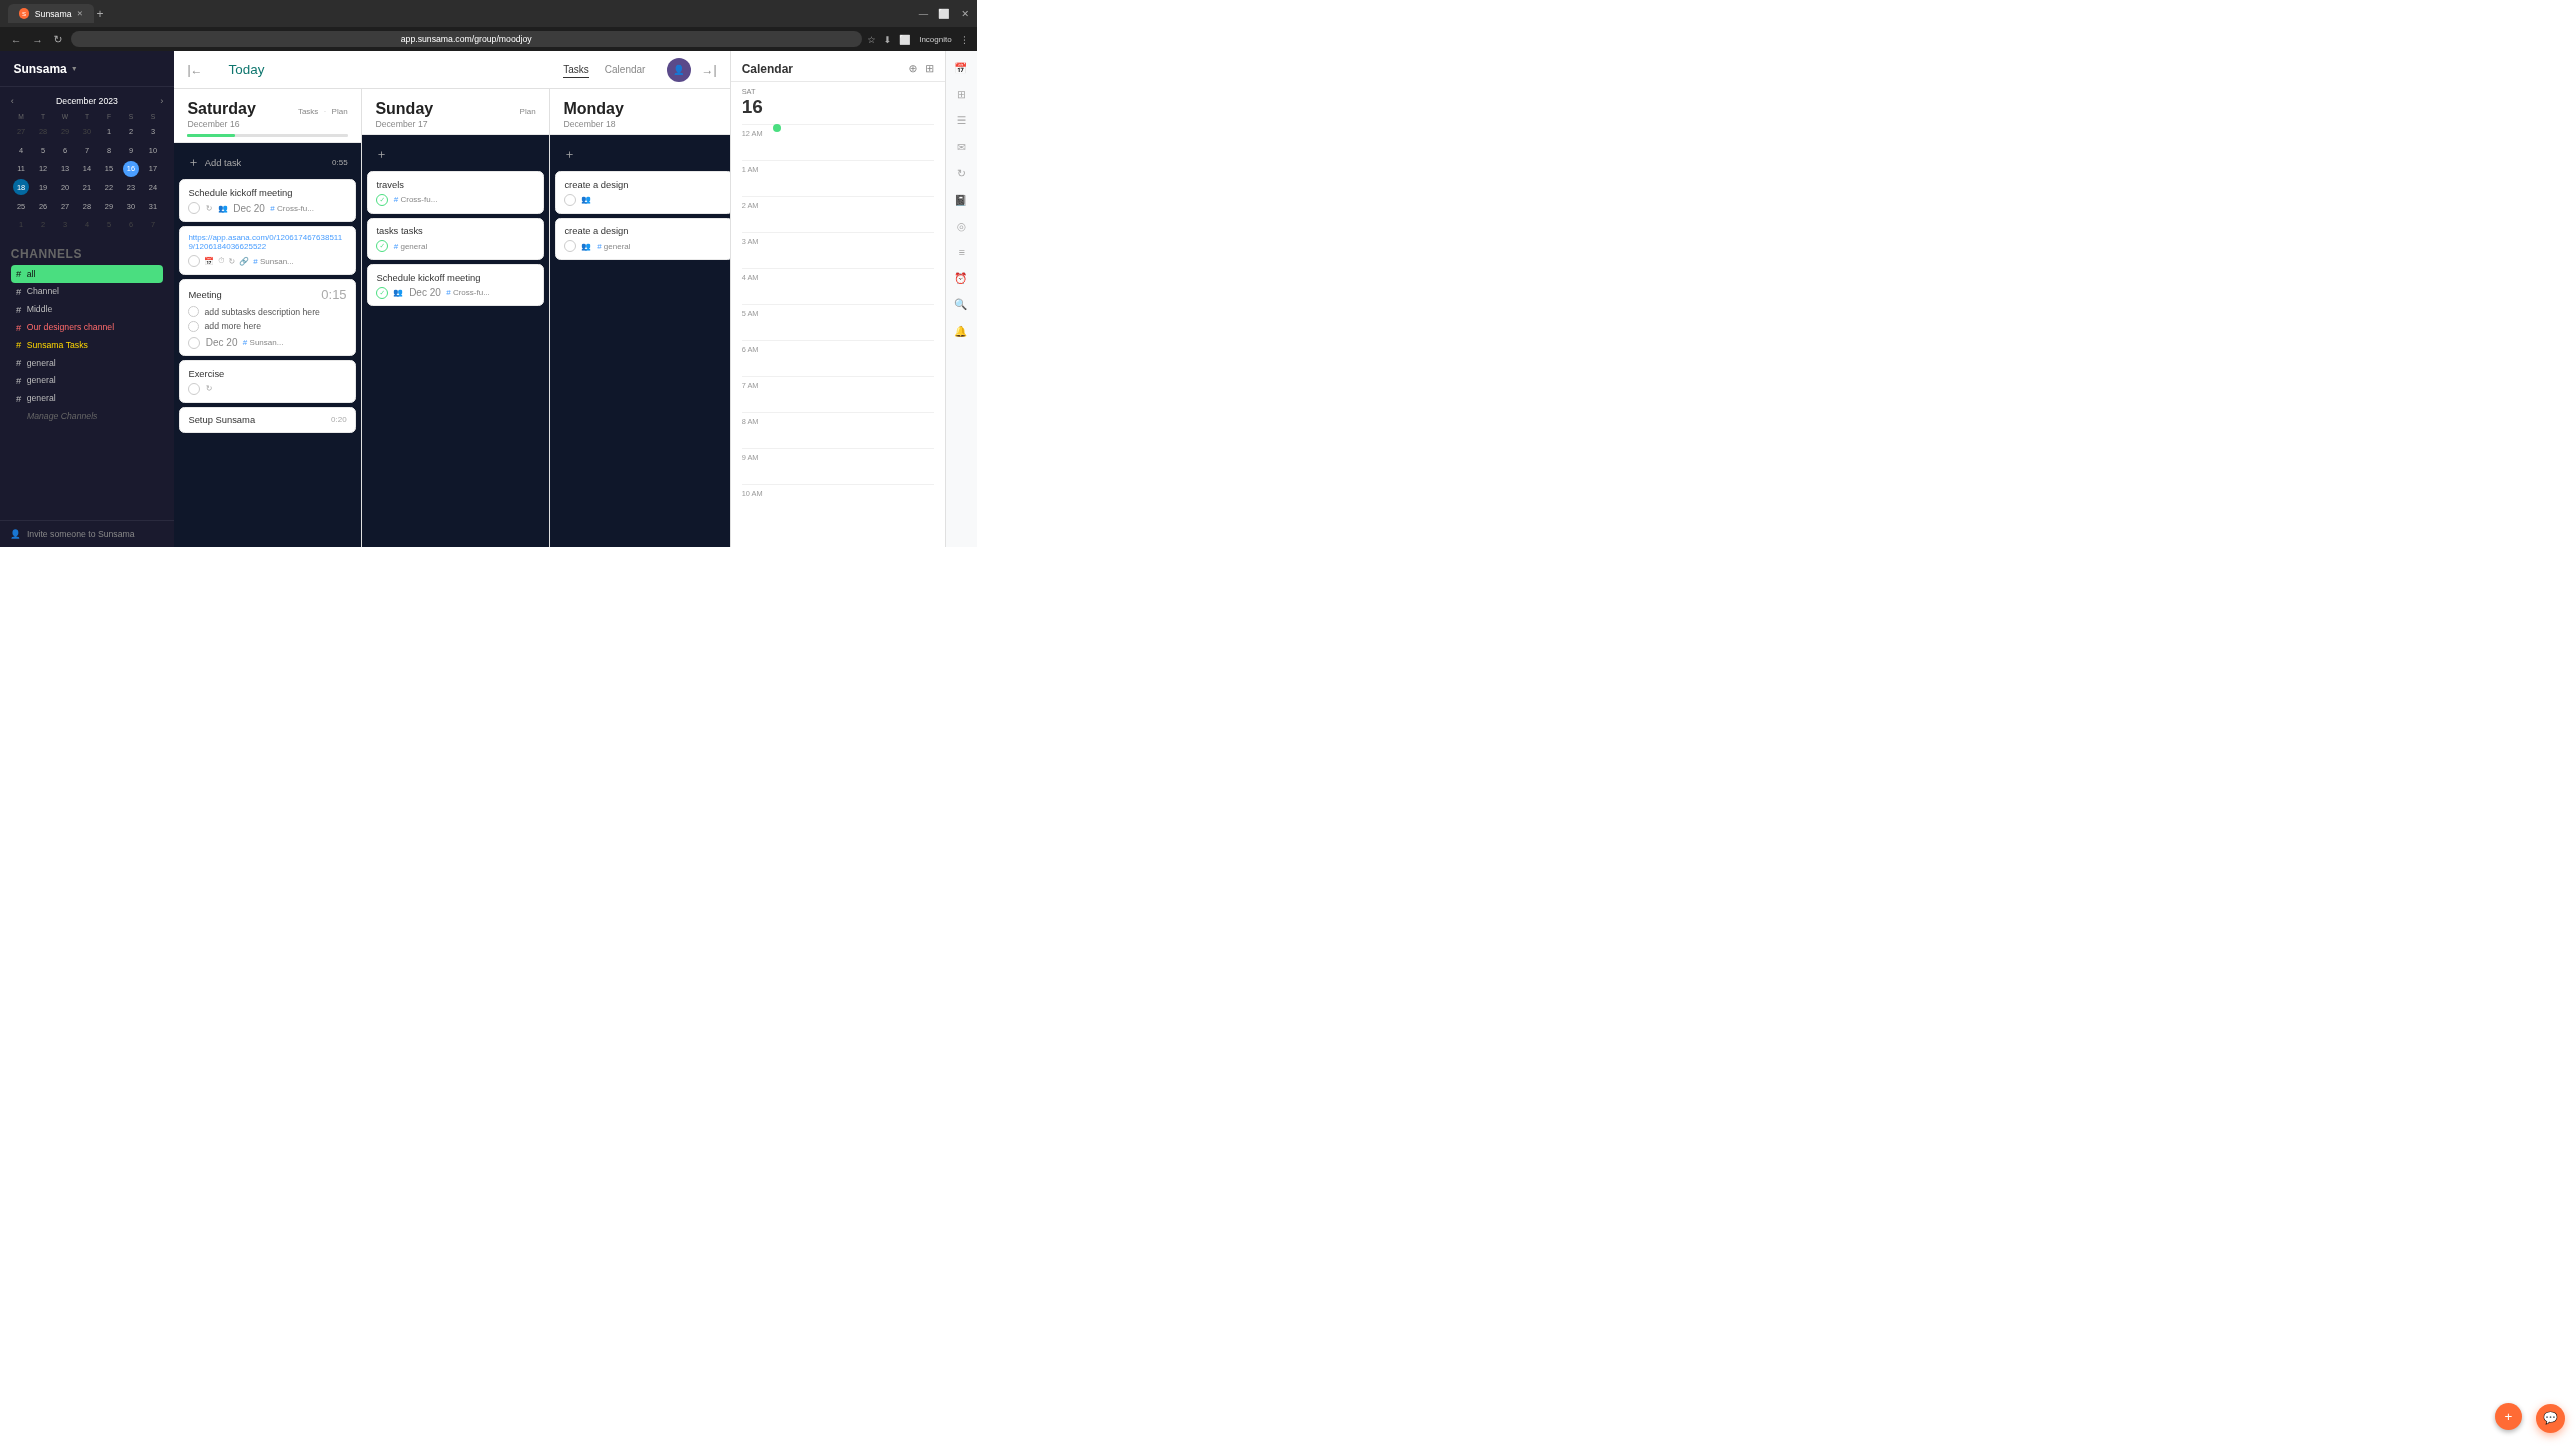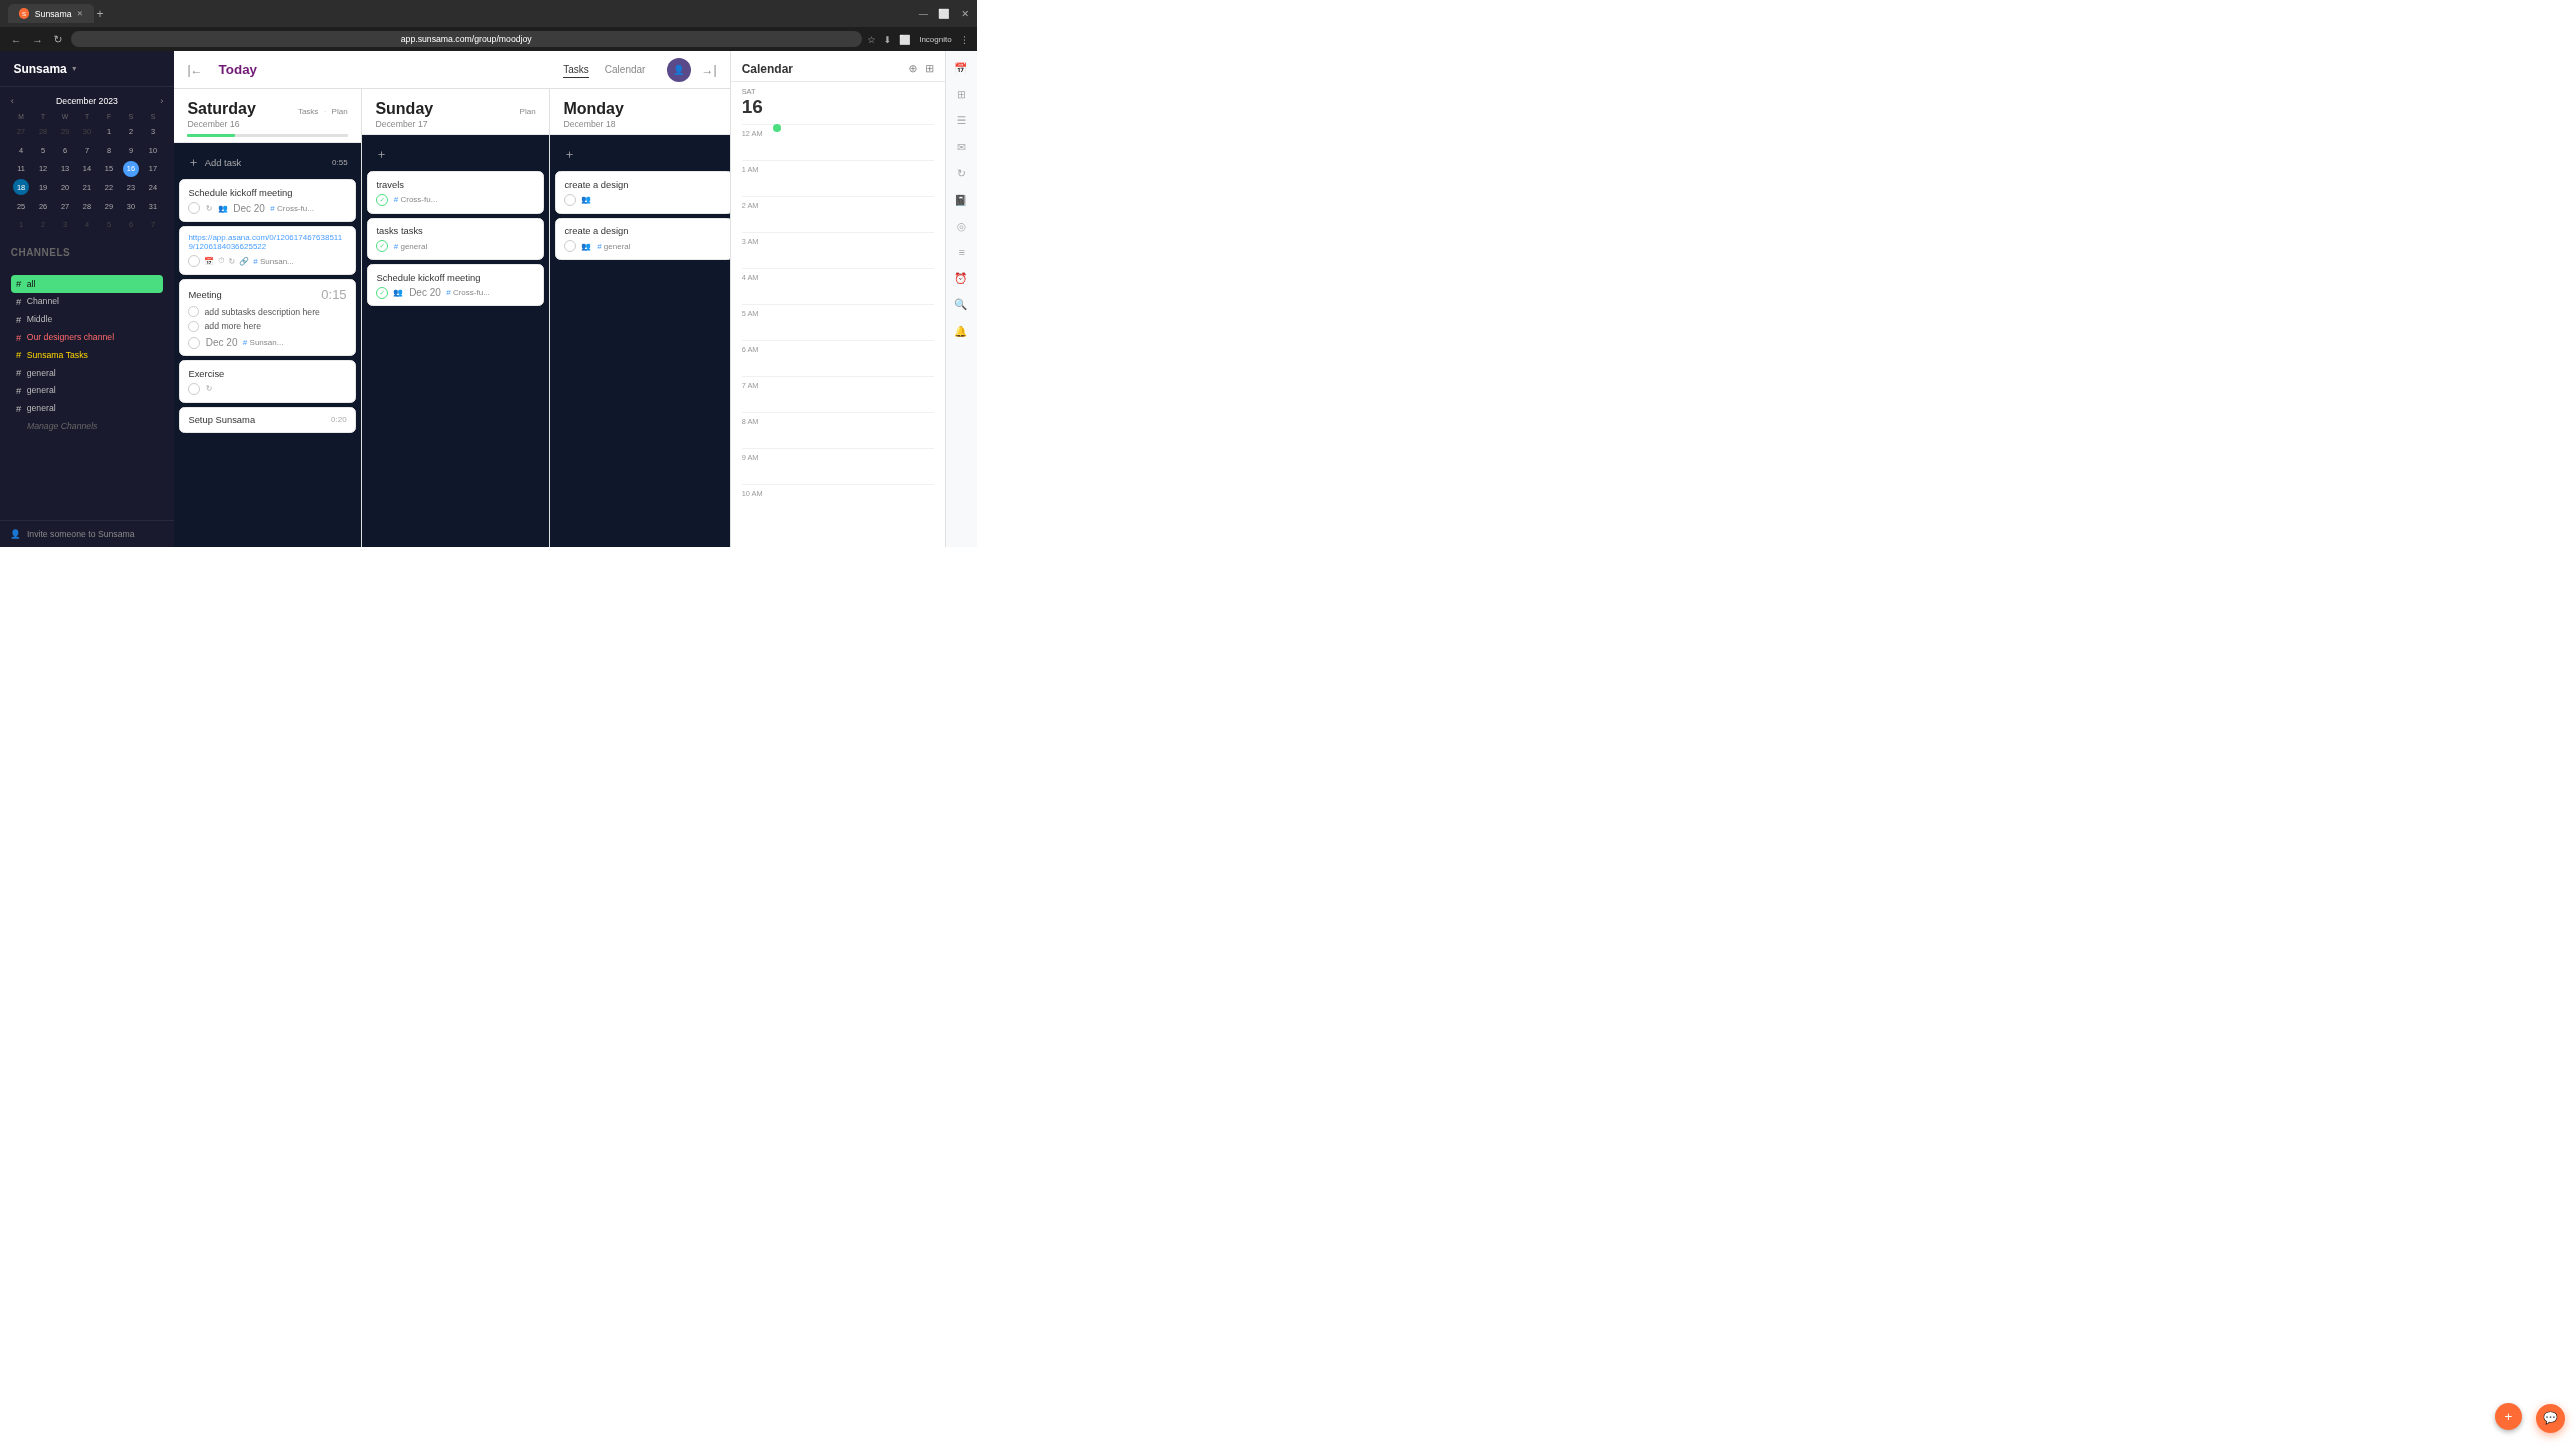--- a/index.html
+++ b/index.html
@@ -37,38 +37,38 @@
     .cal-nav { color: #888; cursor: pointer; font-size: 9.4px; background: none; border: none; }
     .cal-grid { display: grid; grid-template-columns: repeat(7, 1fr); gap: 1.3px; }
     .cal-day-header { text-align: center; color: #666; font-size: 6.7px; padding: 1.3px; }
     .cal-day { text-align: center; color: #aaa; font-size: 7.4px; padding: 2px 1.3px; border-radius: 50%; cursor: pointer; width: 16px; height: 16px; display: flex; align-items: center; justify-content: center; margin: 0.7px auto; }
     .cal-day.other-month { color: #444; }
     .cal-day.today { background: #4a9eff; color: white; border-radius: 50%; }
     .cal-day.selected { background: #0369a1; color: white; border-radius: 50%; }
 
     
     .channels-section { padding: 5.4px 10.7px; flex: 1; overflow-y: auto; }
-    .channels-label { font-size: 10px; color: #666; font-weight: 600; letter-spacing: 0.05em; margin-bottom: 17px; }
+    .channels-label { font-size: 12px; color: #666; font-weight: 600; letter-spacing: 0.05em; margin-bottom: 4px; }
     .channel-item { display: flex; align-items: center; gap: 5.4px; padding: 3.4px 5.4px; border-radius: 4px; cursor: pointer; color: #bbb; font-size: 8.7px; }
     .channel-item.active { background: #4ade80; color: #111; }
     .channel-hash { font-size: 9.4px; color: inherit; }
     .channel-item.designers { color: #ff6b6b; }
     .channel-item.tasks { color: #ffd700; }
 
     
     .sidebar-footer { padding: 8px 10.7px; border-top: 0.7px solid #2a2a3e; }
     .invite-btn { display: flex; align-items: center; gap: 5.4px; color: #888; font-size: 8.7px; cursor: pointer; }
 
     
     .main { flex: 1; display: flex; flex-direction: column; background: #f8f9fa; overflow: hidden; }
 
     
     .main-header { background: #fff; border-bottom: 0.7px solid #e0e0e0; height: 38px; display: flex; align-items: center; padding: 0 13.4px; gap: 10.7px; }
     .collapse-btn { color: #888; font-size: 12px; cursor: pointer; }
-    .today-btn { font-size: 13.4px; font-weight: 700; color: #701a75; cursor: pointer; padding: 2.7px 5.4px; }
+    .today-btn { font-size: 13.4px; font-weight: 400; color: #0f766e; cursor: pointer; padding: 2.7px 5.4px; margin-left: 10px; }
     .main-tabs { display: flex; gap: 16px; margin-left: auto; }
     .main-tab { font-size: 10px; color: #888; cursor: pointer; padding: 2.7px 0; border-bottom: 1.3px solid transparent; }
     .main-tab.active { color: #333; border-bottom: 1.3px solid #333; }
     .user-avatar { width: 24px; height: 24px; border-radius: 50%; background: #5a4a8a; display: flex; align-items: center; justify-content: center; color: white; font-size: 9.4px; margin-left: 10.7px; }
     .collapse-right { color: #888; font-size: 12px; cursor: pointer; }
 
     
     .days-container { display: flex; flex: 1; overflow-x: auto; }
     .day-column { min-width: 188px; flex: 1; border-right: 0.7px solid #e0e0e0; background: #0f172a; display: flex; flex-direction: column; overflow: hidden; }
     .day-header { padding: 10.7px 13.4px 5.4px; background: #fff; border-bottom: 0.7px solid #e8e8e8; }

